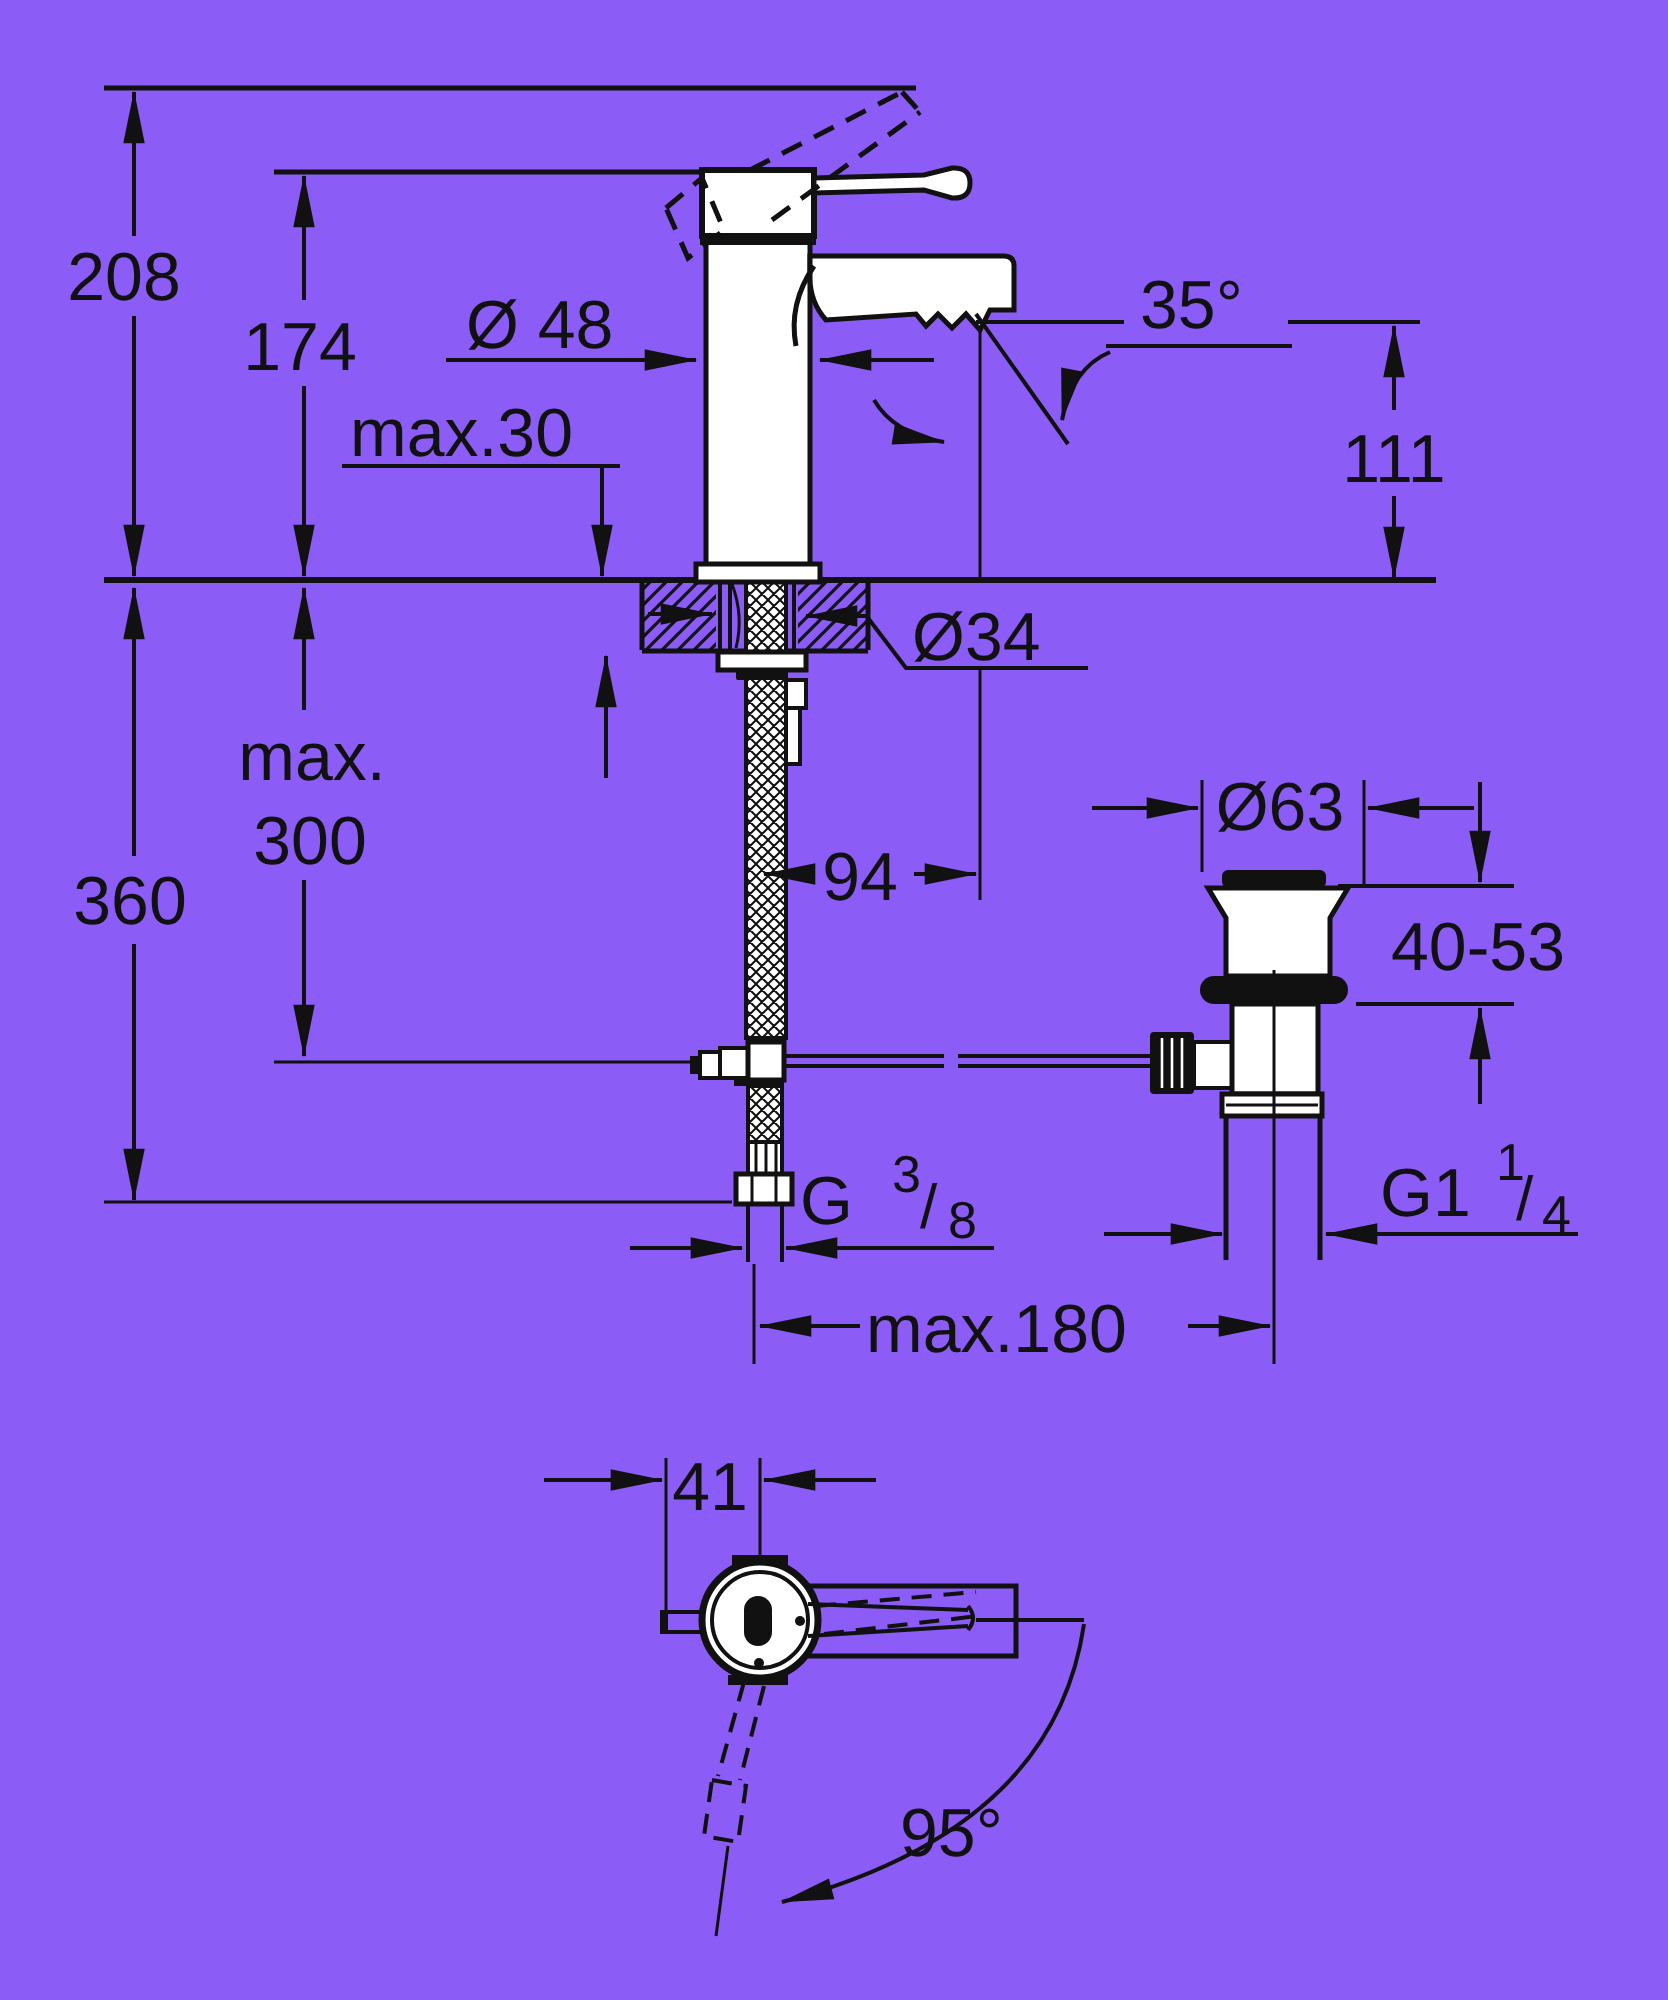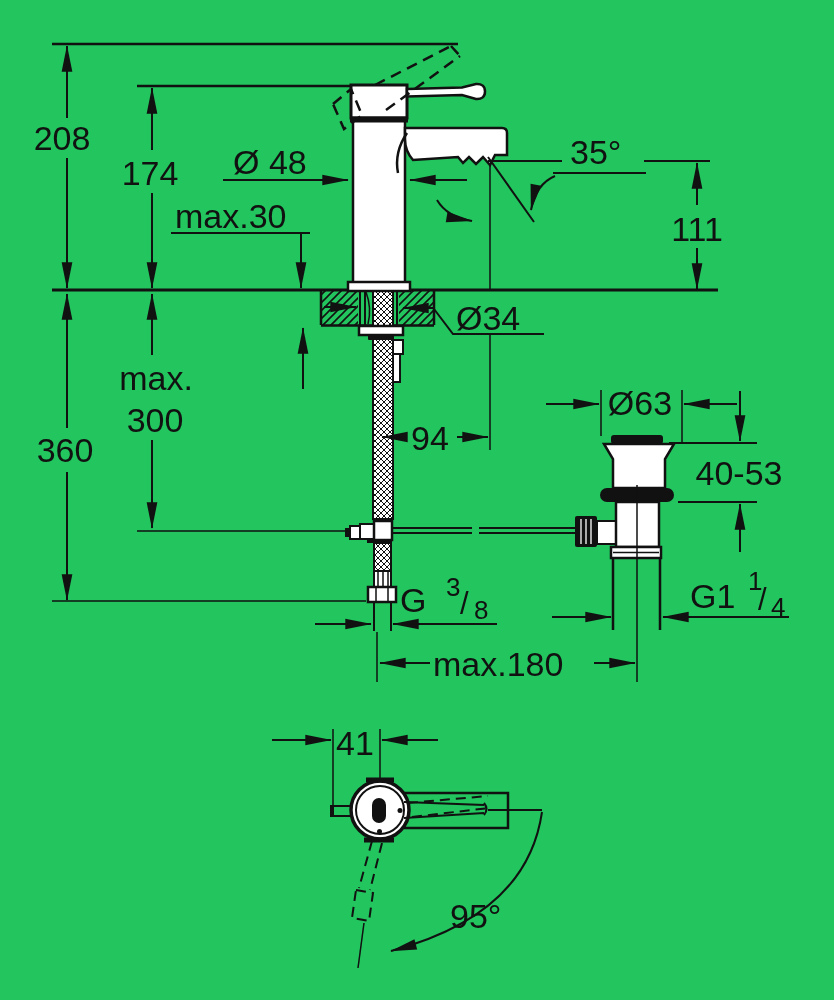--- a/index.html
+++ b/index.html
@@ -1,16 +1,16 @@
 <!DOCTYPE html>
 <html><head>
 <meta charset="utf-8">
 <style>
   html,body{margin:0;padding:0;background:#fff;}
-  .stage{position:relative;width:834px;height:1000px;background:#22c55e;overflow:hidden;}
+  .stage{position:relative;width:834px;height:1000px;background:#8b5cf6;overflow:hidden;}
   svg{position:absolute;left:0;top:0;}
   .t,.ts,.tm{font-family:"Liberation Sans","DejaVu Sans",sans-serif;fill:#111;}
   .t{font-size:34px;}
   .ts{font-size:26px;}
   .tm{font-size:31px;}
   .ln{stroke:#111;fill:none;}
 </style>
 </head>
 <body>
 

